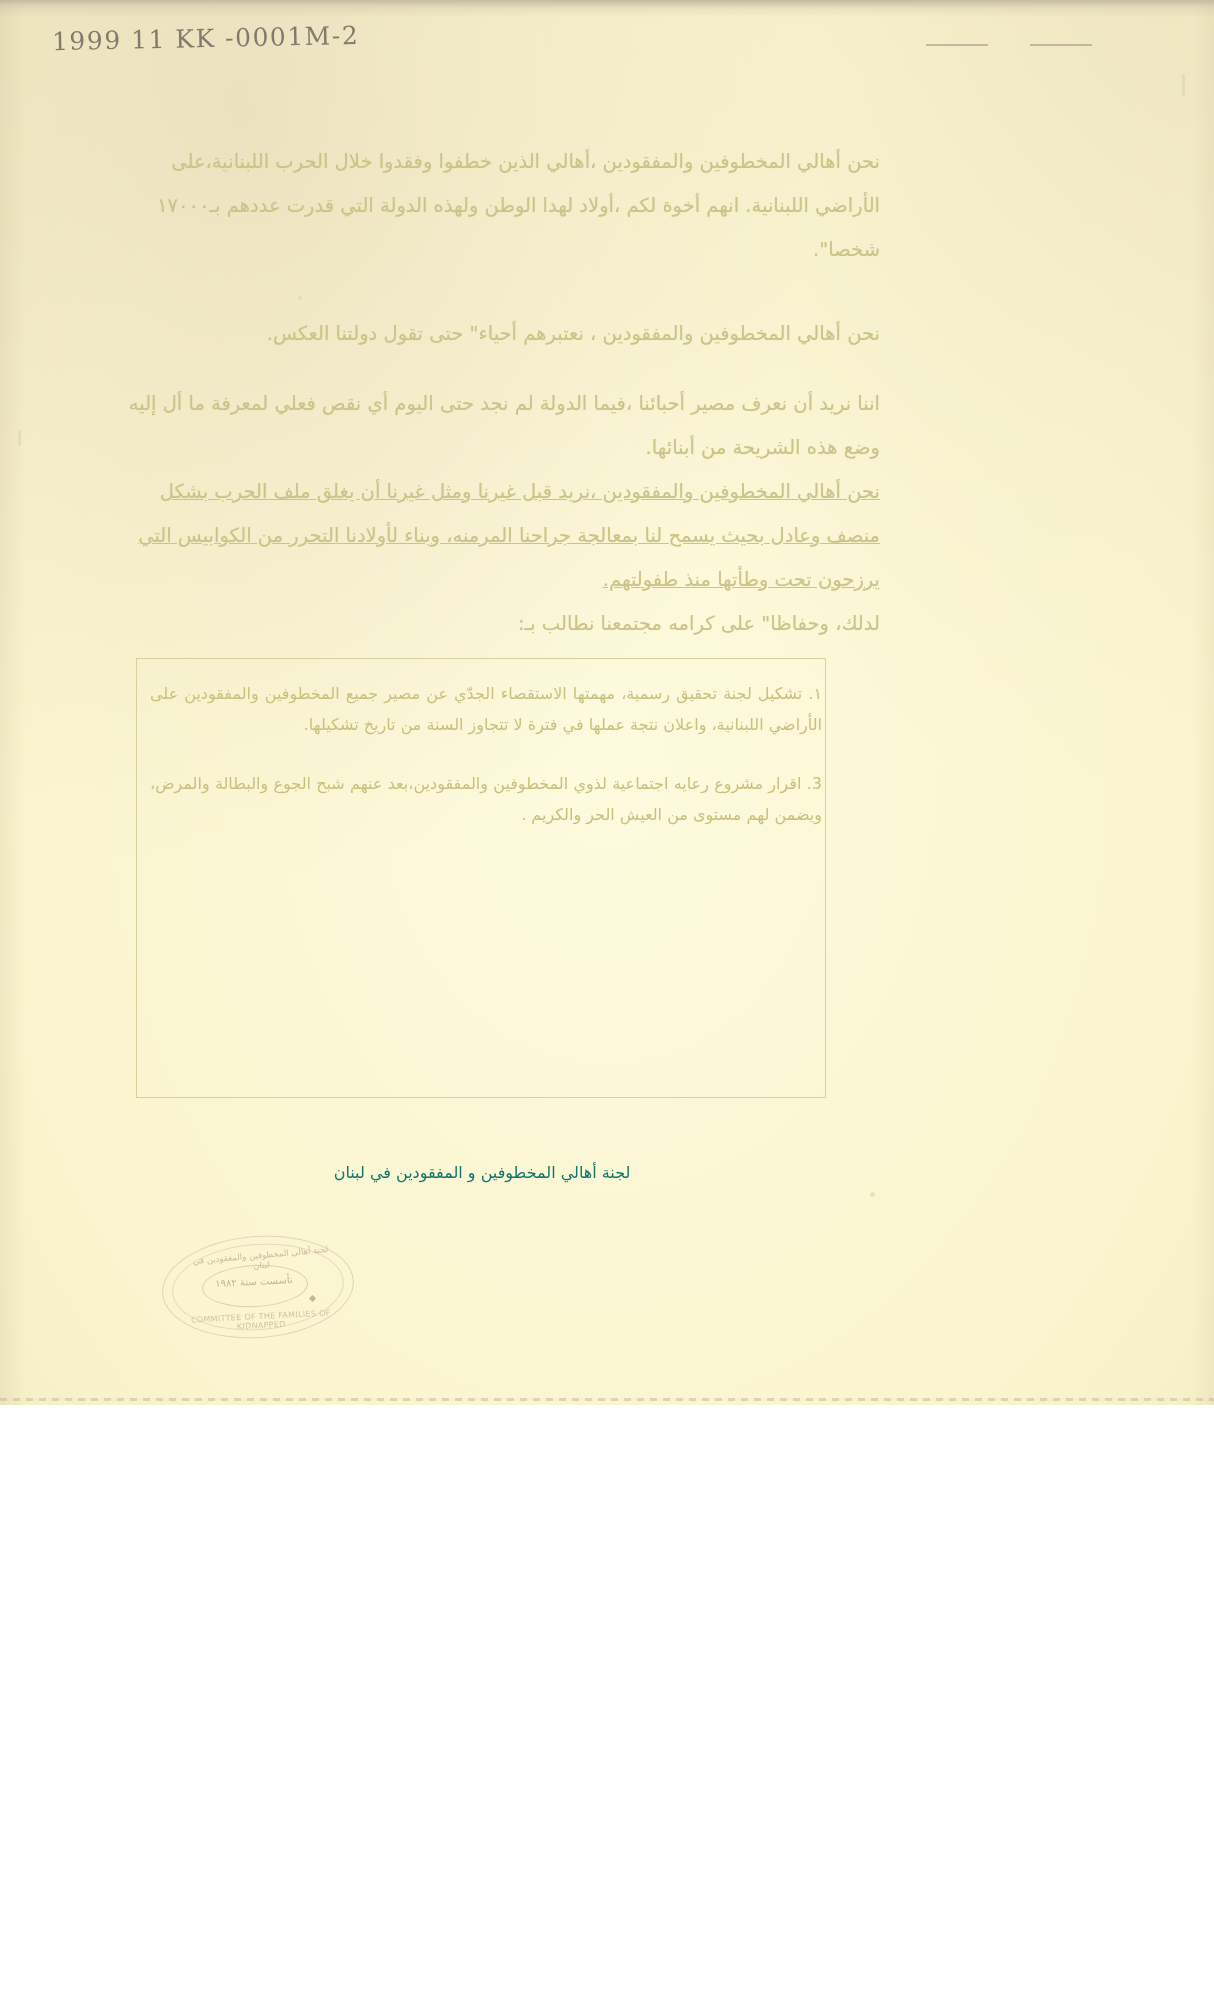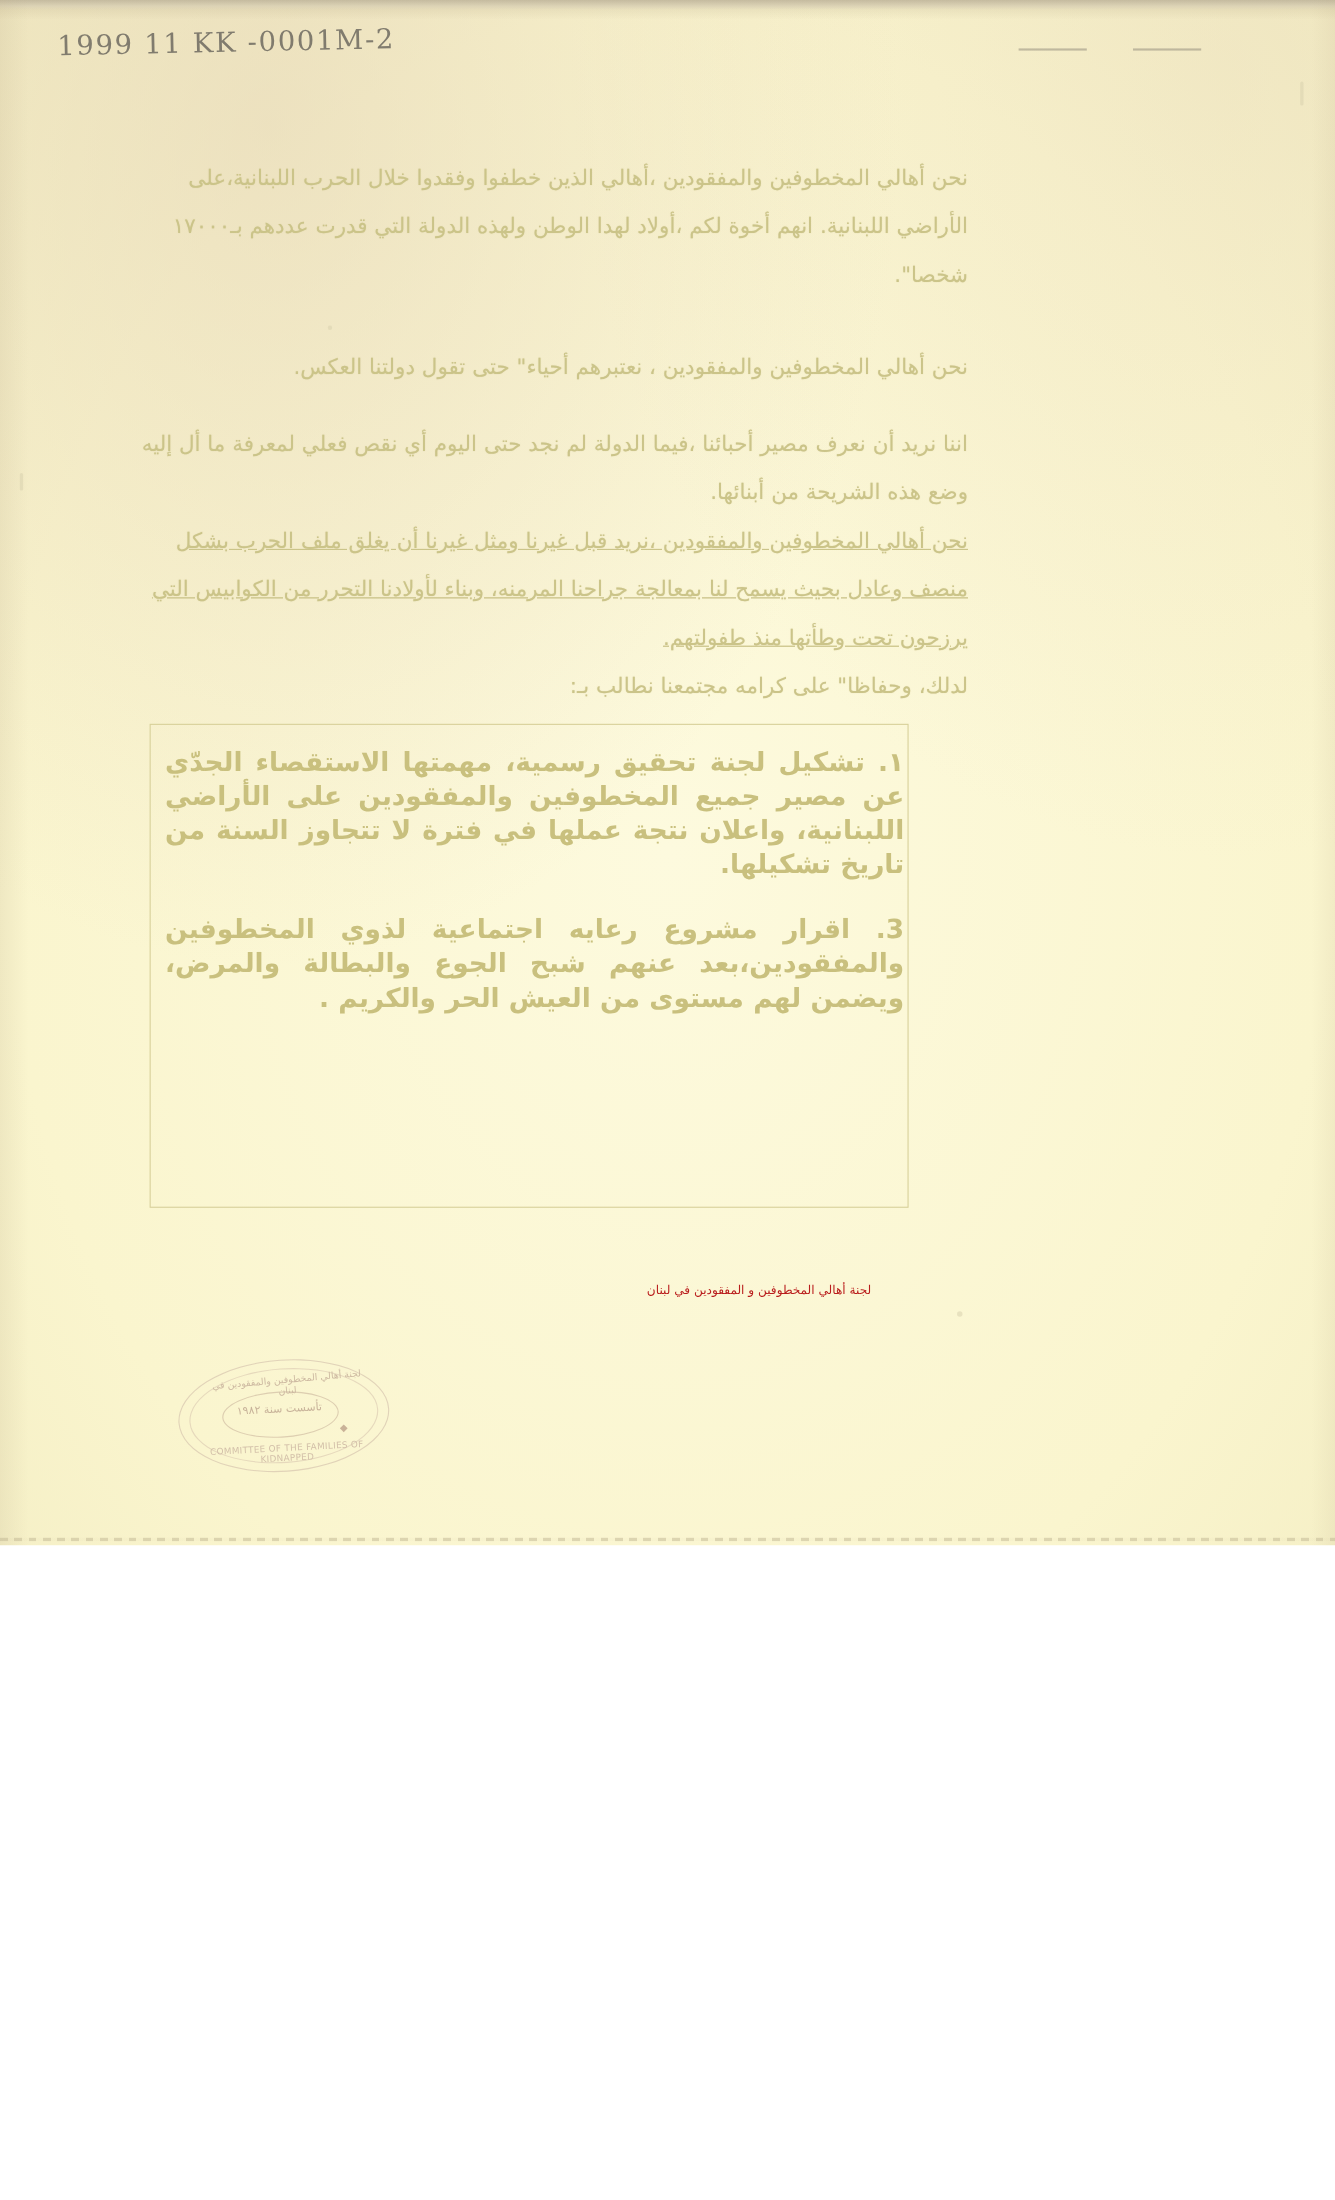--- a/index.html
+++ b/index.html
@@ -135,39 +135,39 @@
     top: 678px;
     width: 672px;
     direction: rtl;
     text-align: right;
   }
   .demand-item {
     display: block;
     margin-bottom: 28px;
     color: #c9c07e;
     font-family: "DejaVu Sans", sans-serif;
-    font-weight: bold;
-    font-size: 24px;
+    font-weight: normal;
+    font-size: 16px;
     line-height: 31px;
     letter-spacing: 0.2px;
     text-align: justify;
     text-justify: inter-word;
   }
   .demand-item:last-child { margin-bottom: 0; }
 
   
   .signature {
     position: absolute;
     left: 172px;
     top: 1162px;
     width: 620px;
     direction: rtl;
-    text-align: right;
-    color: #b91c1c;
-    font-size: 11px;
+    text-align: center;
+    color: #0f766e;
+    font-size: 16px;
     line-height: 22px;
   }
 
   
   .stamp {
     position: absolute;
     left: 158px;
     top: 1232px;
     width: 200px;
     height: 110px;

